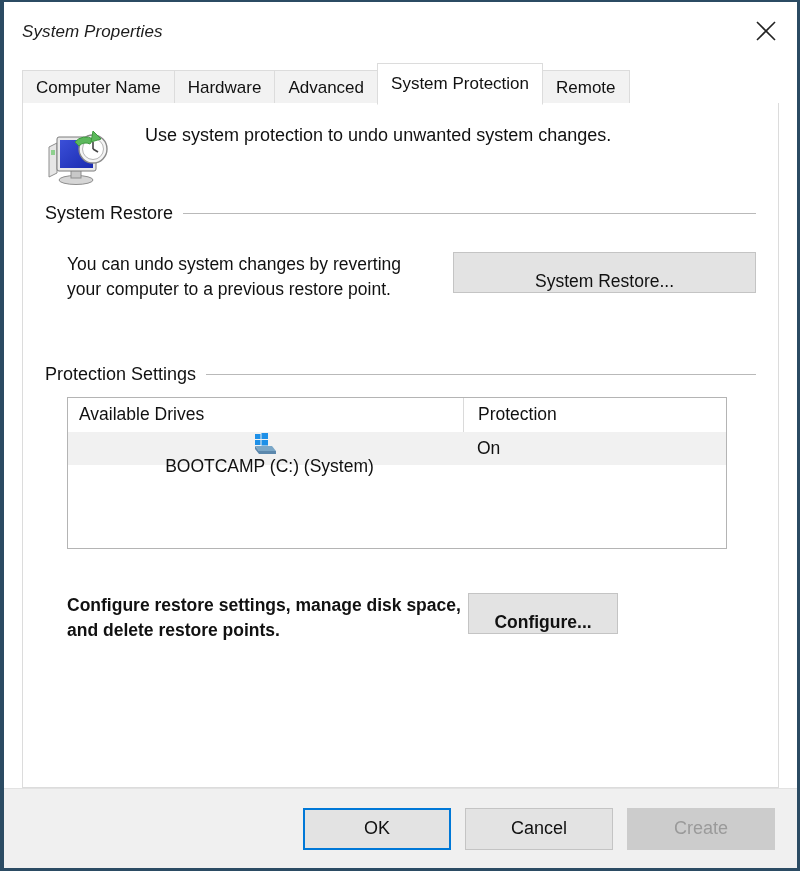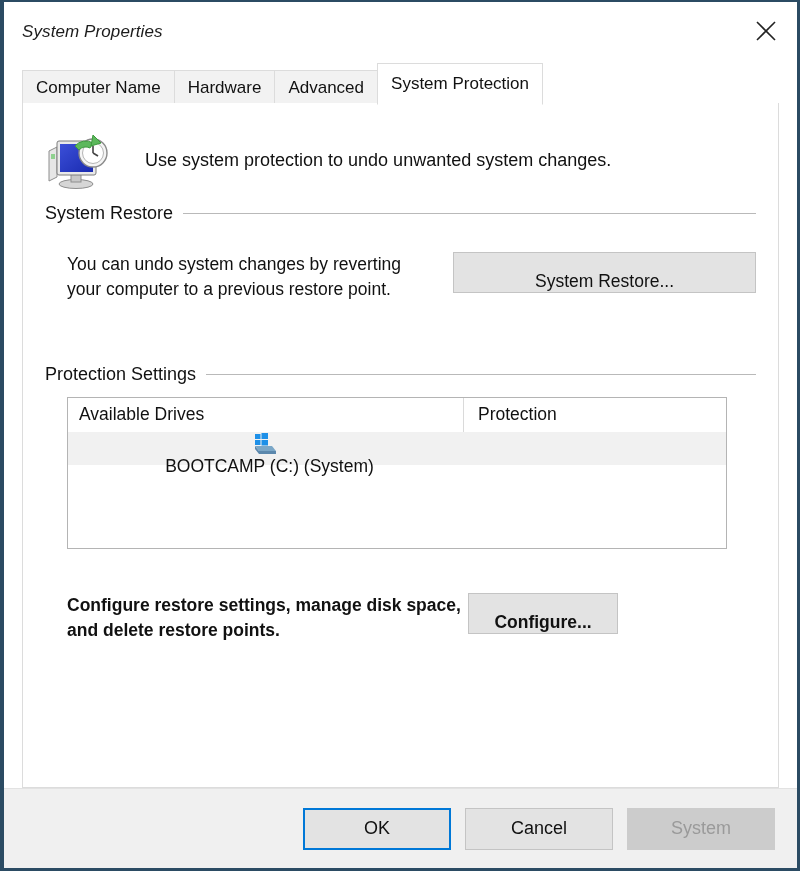--- a/index.html
+++ b/index.html
@@ -90,21 +90,21 @@
     position: relative;
     margin-top: -1px;
     z-index: 2;
     padding: 0 22px;
     overflow: hidden;
   }
 
   
   .header-row {
     display: flex;
-    align-items: center;
+    align-items: flex-start;
     padding-top: 22px;
     height: 92px;
   }
   .sysicon { width: 66px; height: 62px; flex: 0 0 auto; }
   .header-text {
     font-size: 18px;
     color: #111111;
     padding-left: 34px;
   }
 
@@ -254,20 +254,23 @@
       <span>Computer Name</span>
     </div>
     <div class="tab">
       <span>Hardware</span>
     </div>
     <div class="tab">
       <span>Advanced</span>
     </div>
     <div class="tab active">
       <span>System Protection</span>
+    </div>
+    <div class="tab">
+      <span>Remote</span>
     </div>
   </div>
 
   <div class="tabpanel">
 
     <div class="header-row">
       <span class="sysicon">
         <svg width="66" height="62" viewBox="0 0 66 62">
 
           <ellipse cx="31" cy="55" rx="17" ry="4.5" fill="#d6d6d6" stroke="#8e8e8e" stroke-width="1"></ellipse>
@@ -330,20 +333,21 @@
               <path d="M3 14 L3 17 L7 22 L24 22 L24 19 L7 19 Z" fill="#5b88ad"></path>
 
               <rect x="3" y="2" width="5.5" height="5" fill="#1e90e8"></rect>
               <rect x="9.5" y="1" width="6.5" height="6" fill="#1e90e8"></rect>
               <rect x="3" y="8" width="5.5" height="5" fill="#1e90e8"></rect>
               <rect x="9.5" y="8" width="6.5" height="5.5" fill="#1e90e8"></rect>
             </svg>
           </span>
           <span>BOOTCAMP (C:) (System)</span>
         </div>
+        <div class="lr-cell c2">On</div>
       </div>
     </div>
 
     <div class="row" style="margin-top:44px;font-weight:bold;">
       <div class="row-text">
         <span>Configure restore settings, manage disk space,</span><br>
         <span>and delete restore points.</span>
       </div>
       <div class="btn mid" style="margin-right:138px;">
         <span>Configure...</span>
@@ -354,17 +358,17 @@
   </div>
 
   <div class="footer">
     <div class="fbtn default">
       <span>OK</span>
     </div>
     <div class="fbtn">
       <span>Cancel</span>
     </div>
     <div class="fbtn disabled">
-      <span>System</span>
+      <span>Create</span>
     </div>
   </div>
 
 </div>
 
 </body></html>

